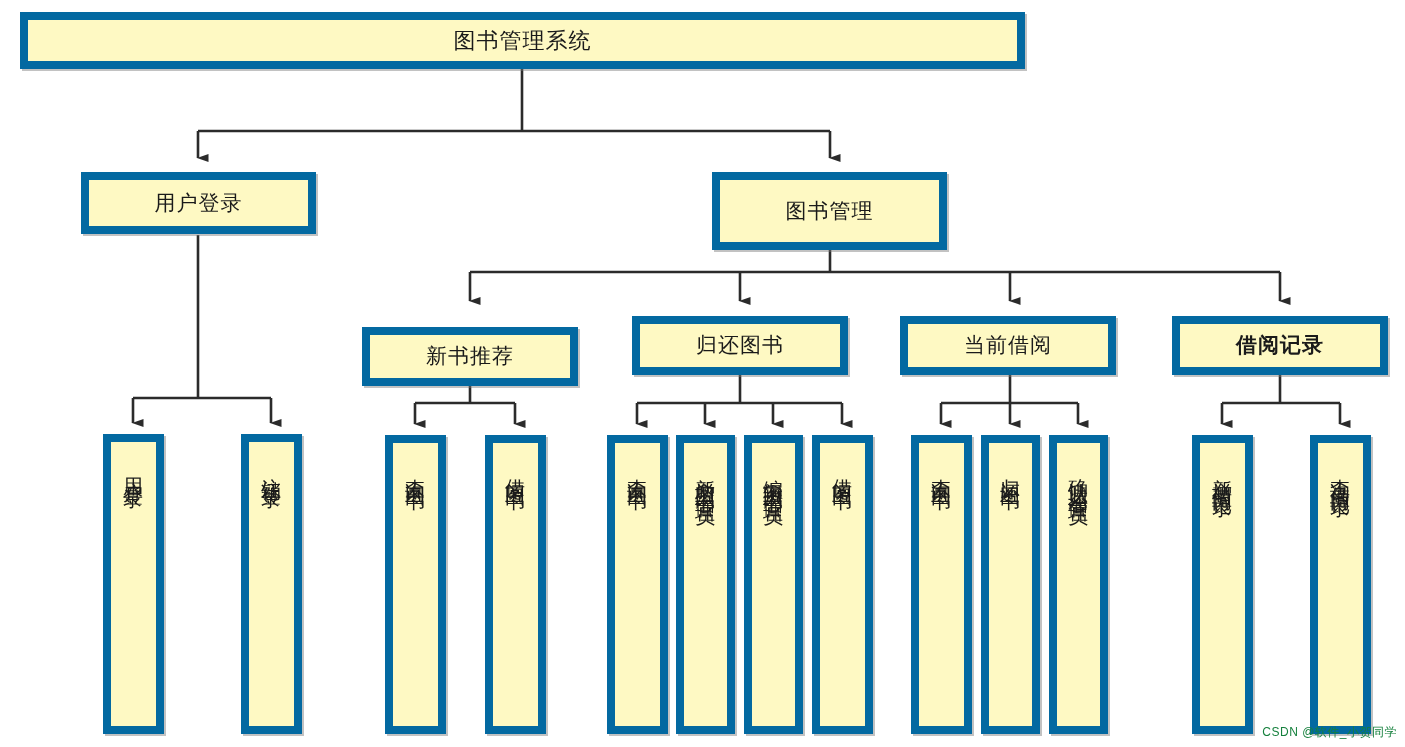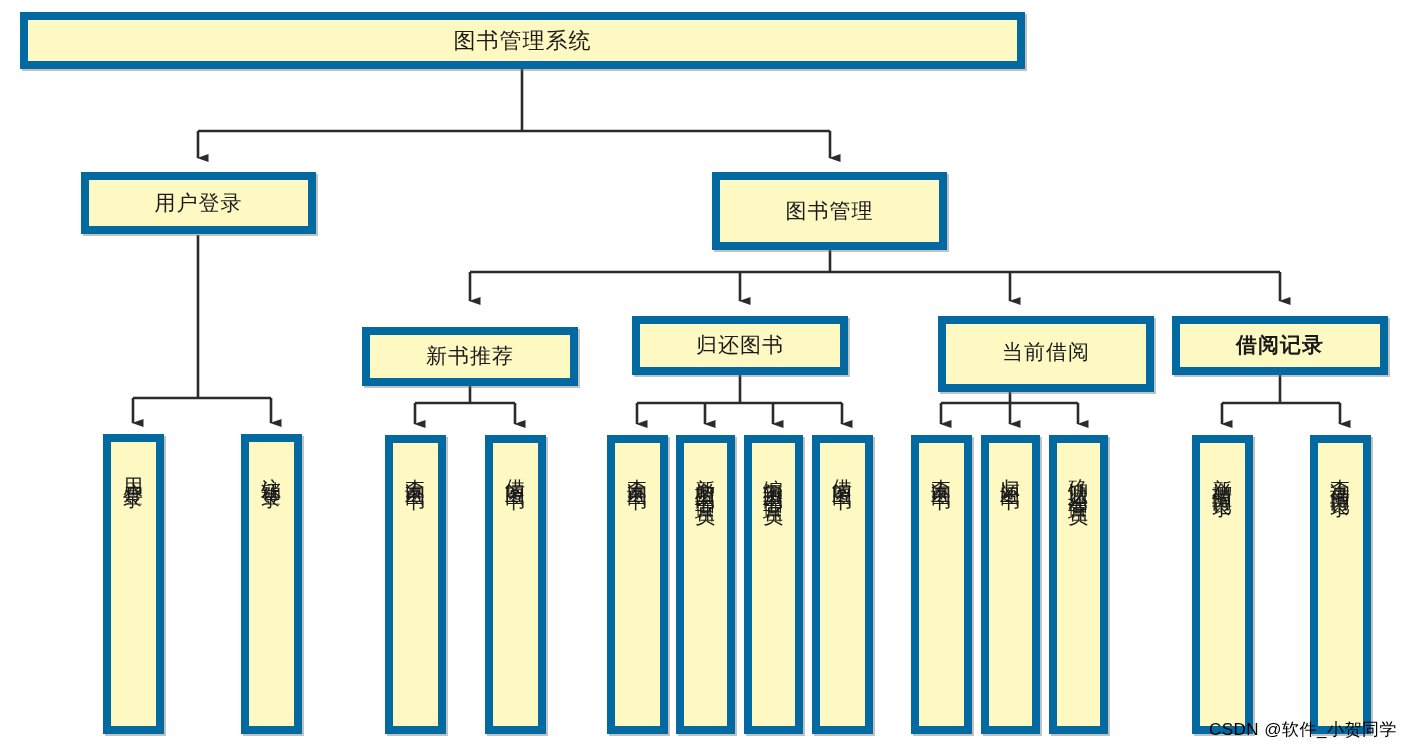--- a/index.html
+++ b/index.html
@@ -59,22 +59,22 @@
   .node-box.vertical {
     align-items: flex-start;
     justify-content: center;
     padding-top: 18px;
   }
   .node-box.root .node-label { font-size: 22px; }
   .watermark {
     position: absolute;
     right: 8px;
     bottom: 6px;
-    font-size: 17px;
-    color: #000000;
+    font-size: 12px;
+    color: #15803d;
     white-space: nowrap;
     letter-spacing: 0.5px;
   }
 </style>
 </head>
 <body>
 
 <div id="diagram-root">
 
   <svg class="diagram-canvas" viewBox="0 0 1405 747">
@@ -152,21 +152,21 @@
   </div>
 
   <div class="node-box" style="left:362px; top:316px; width:216px; height:59px;margin-top:11px;">
     <span class="node-label">新书推荐</span>
   </div>
 
   <div class="node-box" style="left:632px; top:316px; width:216px; height:59px;">
     <span class="node-label">归还图书</span>
   </div>
 
-  <div class="node-box" style="left:938px; top:316px; width:216px; height:76px;font-family:Liberation Mono, monospace;">
+  <div class="node-box" style="left:900px; top:316px; width:216px; height:59px;">
     <span class="node-label">当前借阅</span>
   </div>
 
   <div class="node-box" style="left:1172px; top:316px; width:216px; height:59px;font-weight:bold;">
     <span class="node-label">借阅记录</span>
   </div>
 
   <div class="node-box vertical" style="left:103px; top:434px; width:61px; height:300px;">
     <span class="node-label">用户登录</span>
   </div>

